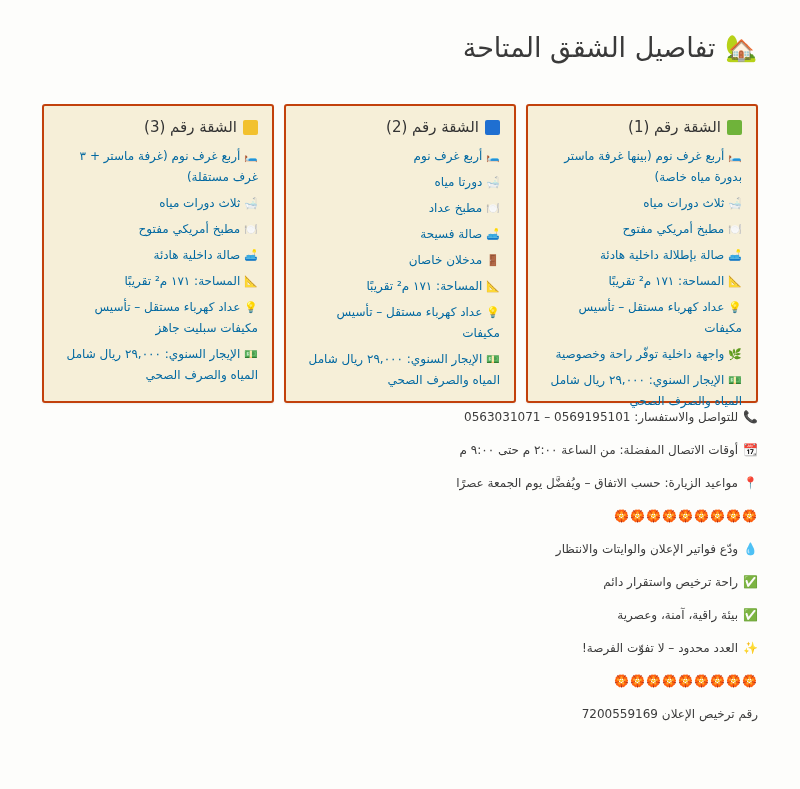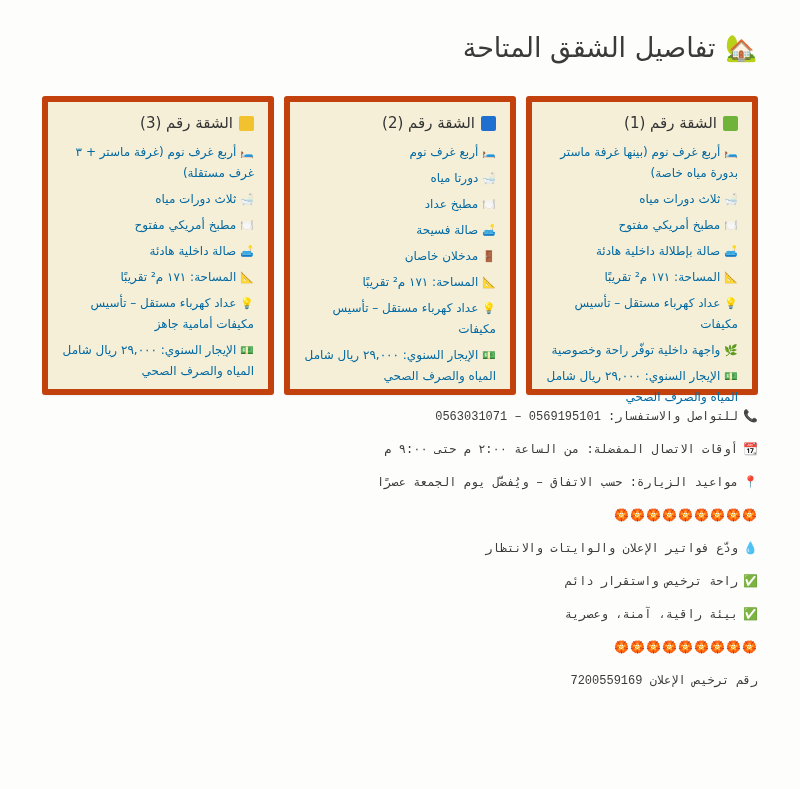--- a/index.html
+++ b/index.html
@@ -11,37 +11,38 @@
     display: flex; align-items: center; gap: 10px;
   }
   .title .icon { font-size: 26px; }
   .cards {
     position: absolute; top: 96px; right: 42px; width: 716px;
     display: flex; flex-direction: row; gap: 10px;
   }
   .card {
     width: 232px; height: 299px;
     background: #f6efd8;
-    border: 6px solid #c2410c;
+    border: 2px solid #c2410c;
     border-radius: 3px;
     box-shadow: 0 1px 2px rgba(0,0,0,0.06);
     padding: 10px 14px 10px 10px;
+    margin-top: 8px;
   }
   .card-title {
     font-size: 15px; color: #333; margin-bottom: 8px;
     display: flex; align-items: center; gap: 6px; line-height: 22px;
   }
   .sq { width: 15px; height: 15px; display: inline-block; border-radius: 2px; flex: none; }
   .card ul { list-style: none; }
   .card li {
     font-size: 12px; line-height: 21px; margin-bottom: 5px; color: #0369a1;
   }
   .card li .em { font-size: 11px; margin-left: 4px; }
   .lines {
-    position: absolute; top: 408px; right: 42px; width: 420px; font-family: Liberation Mono, monospace;
+    position: absolute; top: 408px; right: 42px; width: 420px;
   }
   .line {
     font-size: 12px; line-height: 18px; height: 33px; color: #3b3b3b; white-space: nowrap;
   }
   .line .em { font-size: 12px; margin-left: 5px; }
   .stars { letter-spacing: 1px; font-size: 12px; color: #e07b1c; }
 </style>
 </head>
 <body>
 
@@ -90,29 +91,30 @@
     <div class="card-title">
       <span class="sq" style="background:#f2c12e"></span>
       <span>الشقة رقم (3)</span>
     </div>
     <ul>
       <li><span class="em">🛏️</span><span>أربع غرف نوم (غرفة ماستر + ٣ غرف مستقلة)</span></li>
       <li><span class="em">🛁</span><span>ثلاث دورات مياه</span></li>
       <li><span class="em">🍽️</span><span>مطبخ أمريكي مفتوح</span></li>
       <li><span class="em">🛋️</span><span>صالة داخلية هادئة</span></li>
       <li><span class="em">📐</span><span>المساحة: ١٧١ م² تقريبًا</span></li>
-      <li><span class="em">💡</span><span>عداد كهرباء مستقل – تأسيس مكيفات أمامية جاهز</span></li>
+      <li><span class="em">💡</span><span>عداد كهرباء مستقل – تأسيس مكيفات سبليت جاهز</span></li>
       <li><span class="em">💵</span><span>الإيجار السنوي: ٢٩,٠٠٠ ريال شامل المياه والصرف الصحي</span></li>
     </ul>
   </div>
 </div>
 
 <div class="lines">
   <div class="line"><span class="em">📞</span><span>للتواصل والاستفسار: 0569195101 – 0563031071</span></div>
   <div class="line"><span class="em">📆</span><span>أوقات الاتصال المفضلة: من الساعة ٢:٠٠ م حتى ٩:٠٠ م</span></div>
   <div class="line"><span class="em">📍</span><span>مواعيد الزيارة: حسب الاتفاق – ويُفضَّل يوم الجمعة عصرًا</span></div>
   <div class="line stars">🏵️🏵️🏵️🏵️🏵️🏵️🏵️🏵️🏵️</div>
   <div class="line"><span class="em">💧</span><span>ودّع فواتير الإعلان والوايتات والانتظار</span></div>
   <div class="line"><span class="em">✅</span><span>راحة ترخيص واستقرار دائم</span></div>
   <div class="line"><span class="em">✅</span><span>بيئة راقية، آمنة، وعصرية</span></div>
+  <div class="line"><span class="em">✨</span><span>العدد محدود – لا تفوّت الفرصة!</span></div>
   <div class="line stars">🏵️🏵️🏵️🏵️🏵️🏵️🏵️🏵️🏵️</div>
   <div class="line">رقم ترخيص الإعلان 7200559169</div>
 </div>
 
 </body></html>

